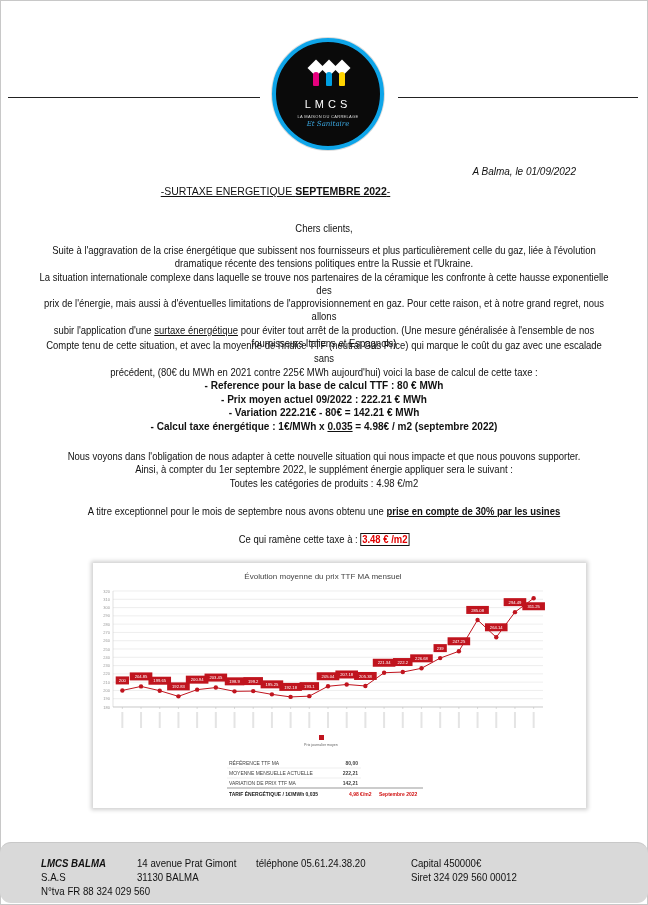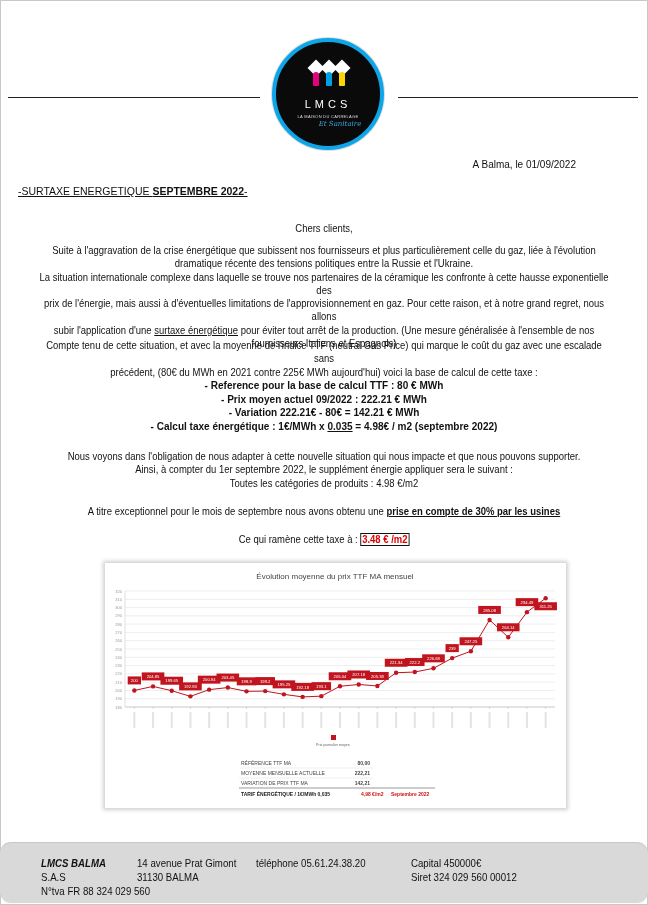--- a/index.html
+++ b/index.html
@@ -5,30 +5,30 @@
   html,body{margin:0;padding:0;}
   body{width:648px;height:905px;background:#ffffff;position:relative;overflow:hidden;font-family:"Liberation Sans",sans-serif;color:#111;}
   .page-border{position:absolute;left:0;top:0;width:646px;height:903px;border:1px solid #c8c8c8;}
   .hline{position:absolute;height:1px;background:#222;top:97px;}
   .logo{position:absolute;left:272px;top:38px;width:104px;height:104px;border-radius:50%;background:#0a0a0a;border:4px solid #0ea5e9;box-shadow:0 0 0 1px #ddd;}
   .logo .tiles{position:absolute;left:32px;top:20px;width:42px;height:28px;}
   .logo .tile{position:absolute;width:12px;height:12px;background:#fff;transform:rotate(45deg);top:0;}
   .logo .fig{position:absolute;width:6px;height:14px;top:10px;border-radius:3px 3px 1px 1px;}
   .logo .lmcs{position:absolute;left:0;width:104px;top:56px;text-align:center;color:#fff;font-size:11px;letter-spacing:4px;}
   .logo .maison{position:absolute;left:0;width:104px;top:72px;text-align:center;color:#ddd;font-size:4px;letter-spacing:0.3px;}
-  .logo .sani{position:absolute;left:12px;width:104px;top:78px;text-align:center;color:#3aa7e0;font-size:7px;font-style:italic;font-family:"DejaVu Serif",serif;}
-  .date{position:absolute;right:72px;top:159px;font-size:10px;}
-  .title{position:absolute;left:18px;width:527px;top:185px;font-size:10.5px;}
+  .logo .sani{position:absolute;left:0;width:104px;top:78px;text-align:center;color:#3aa7e0;font-size:7px;font-style:italic;font-family:"DejaVu Serif",serif;}
+  .date{position:absolute;right:72px;top:166px;font-size:10px;font-style:italic;}
+  .title{position:absolute;left:12px;width:527px;top:185px;text-align:center;font-size:10.5px;}
   .title span{text-decoration:underline;}
   .title b{text-decoration:underline;}
   .para{position:absolute;left:14px;width:620px;text-align:center;font-size:10.2px;line-height:13.3px;transform:scaleX(0.93);transform-origin:center top;}
   .u{text-decoration:underline;}
   .bold{font-weight:bold;}
   .boxed{color:#e00000;font-weight:bold;border:1.5px solid #111;padding:0 1px;}
-  .chart-card{position:absolute;left:105px;top:563px;width:461px;height:245px;background:#fff;box-shadow:0 0 4px 2px #d0d0d0;}
+  .chart-card{position:absolute;left:93px;top:563px;width:461px;height:245px;background:#fff;box-shadow:0 0 4px 2px #d0d0d0;padding-left:32px;}
   .chart-card svg{position:absolute;left:0;top:0;}
   .footer{position:absolute;left:0;top:842px;width:648px;height:60px;background:#d9d9d9;border-top:1px solid #c8c8c8;border-radius:11px;}
   .ft{position:absolute;font-size:10.5px;transform:scaleX(0.92);transform-origin:left top;white-space:nowrap;}
 </style>
 </head>
 <body>
 
 <div class="page-border"></div>
 
 <div class="hline" style="left:8px;width:252px;"></div>

